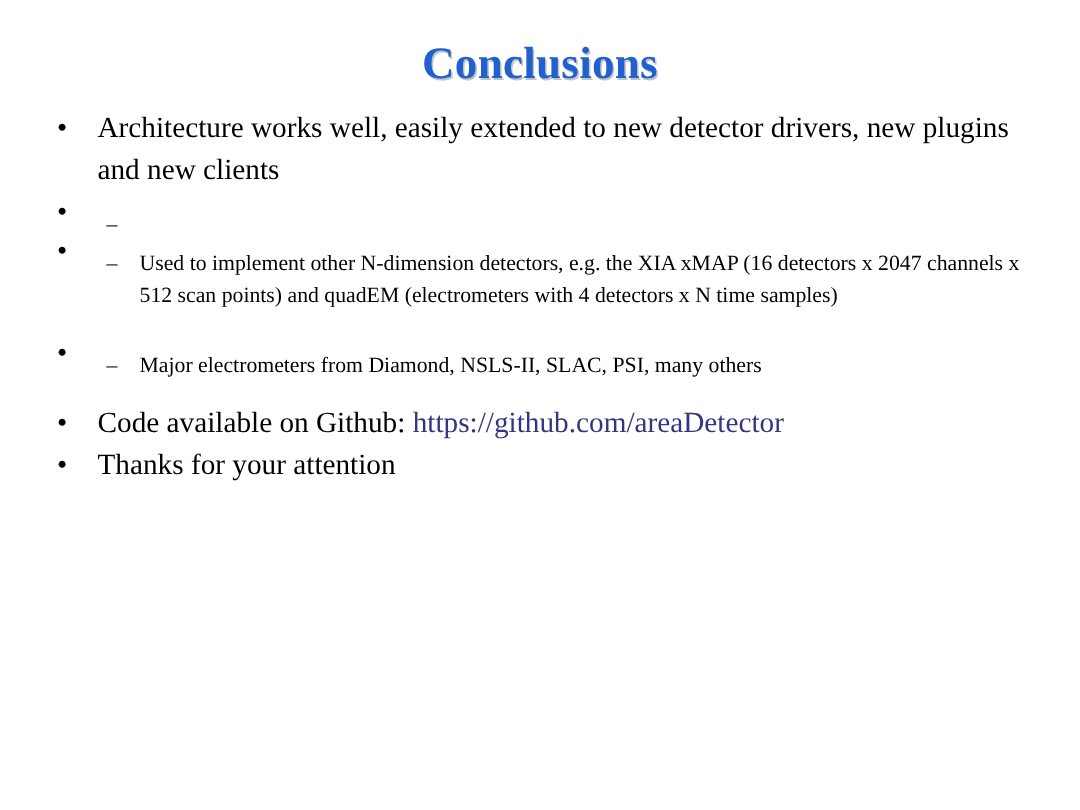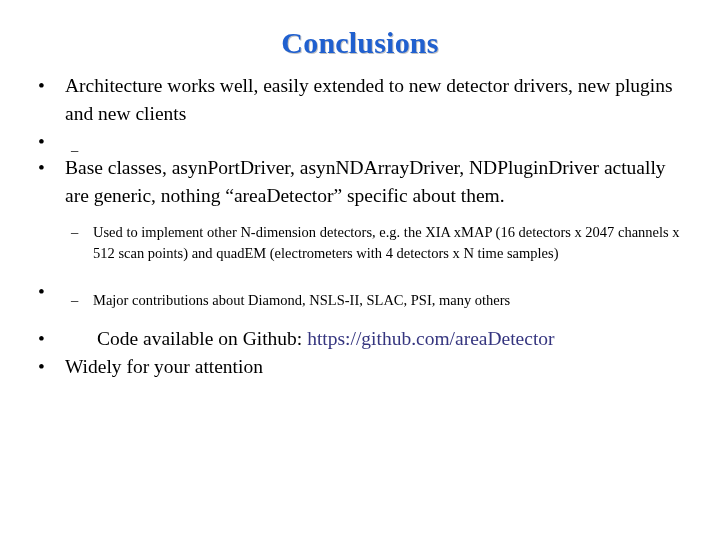--- a/index.html
+++ b/index.html
@@ -81,21 +81,21 @@
     line-height: 21px;
   }
   .gap-med   { height: 12px; }
   .gap-lg    { height: 14px; }
 
   .link {
     color: #35357f;
     text-decoration: none;
   }
 
-  .nowrap { white-space: nowrap; margin-left: 32px; }
+  .nowrap { white-space: nowrap; }
 </style>
 </head>
 <body>
 
 <div class="slide">
 
   <div class="slide-title">Conclusions</div>
 
   <div class="body-area">
 
@@ -111,49 +111,48 @@
     <div class="gap-med"></div>
 
     <div class="bullet-l2">
       <span class="marker">–</span>
     </div>
 
     <div class="gap-lg"></div>
 
     <div class="bullet-l1">
       <span class="marker">•</span>
-      <span>Base classes, asynPortDriver, asynNDArrayDriver, NDPluginDriver actually are generic, nothing “areaDetector” specific about them.</span>
     </div>
 
     <div class="gap-med"></div>
 
     <div class="bullet-l2">
       <span class="marker">–</span>
       <span>Used to implement other N-dimension detectors, e.g. the XIA xMAP (16 detectors x 2047 channels x 512 scan points) and quadEM (electrometers with 4 detectors x N time samples)</span>
     </div>
 
     <div class="gap-lg"></div>
 
     <div class="bullet-l1">
       <span class="marker">•</span>
     </div>
 
     <div class="gap-med"></div>
 
     <div class="bullet-l2">
       <span class="marker">–</span>
-      <span>Major contributions about Diamond, NSLS-II, SLAC, PSI, many others</span>
+      <span>Major electrometers from Diamond, NSLS-II, SLAC, PSI, many others</span>
     </div>
 
     <div class="gap-lg"></div>
 
     <div class="bullet-l1">
       <span class="marker">•</span>
       <span class="nowrap"><span>Code available on Github: </span><a class="link" href="#">https://github.com/areaDetector</a></span>
     </div>
 
     <div class="bullet-l1">
       <span class="marker">•</span>
-      <span>Widely for your attention</span>
+      <span>Thanks for your attention</span>
     </div>
 
   </div>
 </div>
 
 </body></html>

